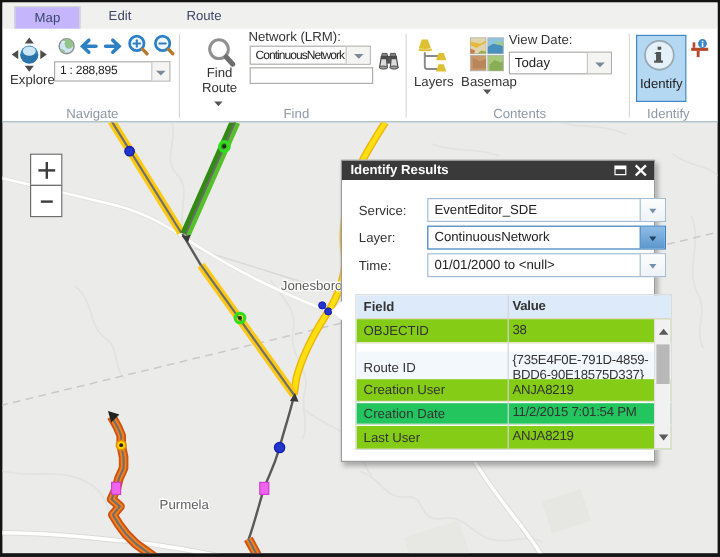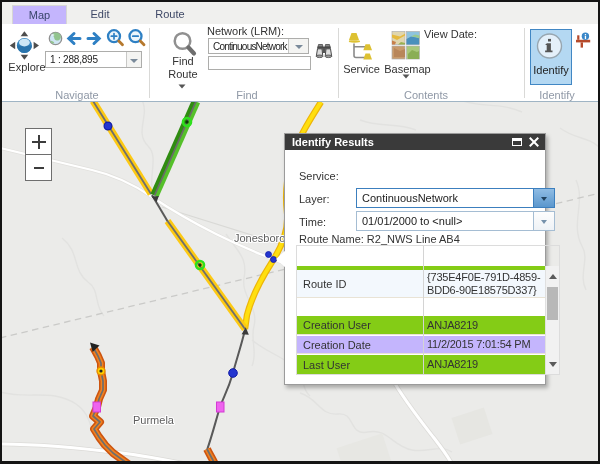--- a/index.html
+++ b/index.html
@@ -158,43 +158,47 @@
         <rect x="574" y="15.8" width="14.2" height="2.6" fill="#b5492a"></rect>
         <rect x="575.2" y="11.3" width="2.2" height="4.5" fill="#b5492a"></rect>
         <rect x="578.6" y="18.4" width="2.4" height="5.2" fill="#b5492a"></rect>
         <circle cx="583.4" cy="12.3" r="3.7" fill="#3a87c8"></circle>
         <rect x="582.8" y="10" width="1.3" height="1.3" fill="#fff"></rect>
         <rect x="582.8" y="11.9" width="1.3" height="3.2" fill="#fff"></rect>
       </g>
     </svg>
     <div class="glabel" style="left:40px; width:70px;">Navigate</div>
     <div class="glabel" style="left:210px; width:70px;">Find</div>
-    <div class="glabel" style="left:376px; width:70px;text-align:right;">Contents</div>
+    <div class="glabel" style="left:396px; width:70px;">Contents</div>
     <div class="glabel" style="left:520px; width:70px;">Identify</div>
     <div class="gsep" style="left:147px;"></div>
     <div class="gsep" style="left:336px;"></div>
     <div class="gsep" style="left:522px;"></div>
 
     <div class="rlabel" style="left:4px; top:37px; width:42px; text-align:center;">Explore</div>
     <div class="combo" style="left:43px; top:27px; width:97px; height:17px;">
       <div class="txt" style="font-size:10px; letter-spacing:-0.2px;">1 : 288,895</div>
       <div class="btn" style="width:15px;"></div>
     </div>
 
     <div class="rlabel" style="left:158px; top:31px; width:46px; text-align:center; line-height:13px;">Find<br>Route</div>
     <div class="rlabel" style="left:205px; top:1px;">Network (LRM):</div>
     <div class="combo" style="left:206px; top:14px; width:101px; height:16px;">
       <div class="txt" style="font-size:10px; letter-spacing:-0.8px;">ContinuousNetwork</div>
       <div class="btn" style="width:20px;"></div>
     </div>
     <div class="combo" style="left:206px; top:32px; width:103px; height:14px;"></div>
 
-    <div class="rlabel" style="left:332px; top:39px; width:55px; text-align:center;">Service</div>
+    <div class="rlabel" style="left:332px; top:39px; width:55px; text-align:center;">Layers</div>
     <div class="rlabel" style="left:378px; top:39px; width:55px; text-align:center;">Basemap</div>
     <div class="rlabel" style="left:422px; top:4px;">View Date:</div>
+    <div class="combo" style="left:422px; top:19px; width:86px; height:19px;">
+      <div class="txt">Today</div>
+      <div class="btn" style="width:20px;"></div>
+    </div>
 
     <div class="rlabel" style="left:528px; top:40px; width:42px; text-align:center; color:#222;">Identify</div>
   </div>
 
   <svg id="map" width="596" height="359" viewBox="0 0 596 359">
     <g transform="translate(-2,-102)">
 
       <g fill="none" stroke="#e2e2e0" stroke-width="1.4">
         <path d="M142,100 C150,116 134,132 148,146 C158,156 150,172 152,188"></path>
         <path d="M226,234 C238,252 248,258 244,278 C241,296 259,308 254,326 C250,340 258,352 252,366"></path>
@@ -276,49 +280,56 @@
     <div class="zbtn" id="zminus" style="top:26px;"></div>
   </div>
 
   <div id="panel">
     <div id="ptitle">Identify Results</div>
     <div id="pmax"></div>
     <div id="pclose"></div>
     <div id="callout"></div>
 
     <div class="prow-label" style="top:36px;">Service:</div>
+    <div class="pcombo" style="top:31px;" id="combo-service">
+      <div class="txt">EventEditor_SDE</div>
+      <div class="btn"></div>
+    </div>
 
     <div class="prow-label" style="top:59px;">Layer:</div>
     <div class="pcombo" style="top:54px;" id="combo-layer">
       <div class="txt">ContinuousNetwork</div>
       <div class="btn"></div>
     </div>
 
     <div class="prow-label" style="top:82px;">Time:</div>
     <div class="pcombo" style="top:77px;" id="combo-time">
       <div class="txt">01/01/2000 to &lt;null&gt;</div>
       <div class="btn"></div>
     </div>
 
-    <div class="prow-label" style="top:99px; z-index:5;">Route Name: R2_NWS Line AB4</div>
 
     <div id="ptable">
+      <div id="thead">
+            <div class="tc1">Field</div>
+            <div class="tc2">Value</div>
+          </div>
       <div class="trow" style="top:20px; height:20px;">
             <div class="tc1">OBJECTID</div>
             <div class="tc2">38</div>
           </div>
-      <div class="trow" style="top:24px; height:28px; background:#f3f8fd;">
+      <div class="trow" style="top:47px; height:28px; background:#f3f8fd;">
             <div class="tc1">Route ID</div>
             <div class="tc2">{735E4F0E-791D-4859-<br>BDD6-90E18575D337}</div>
           </div>
       <div class="trow" style="top:70px; height:19px;">
             <div class="tc1">Creation User</div>
             <div class="tc2">ANJA8219</div>
           </div>
-      <div class="trow" style="top:90px; height:18px; background:#c4b5fd;">
+      <div class="trow" style="top:90px; height:18px; background:#22c55e;">
             <div class="tc1">Creation Date</div>
             <div class="tc2">11/2/2015 7:01:54 PM</div>
           </div>
       <div class="trow" style="top:109px; height:20px;">
             <div class="tc1">Last User</div>
             <div class="tc2">ANJA8219</div>
           </div>
       <div id="colsep"></div>
       <div id="scroll">
             <div class="sarrow" id="sup"></div>

